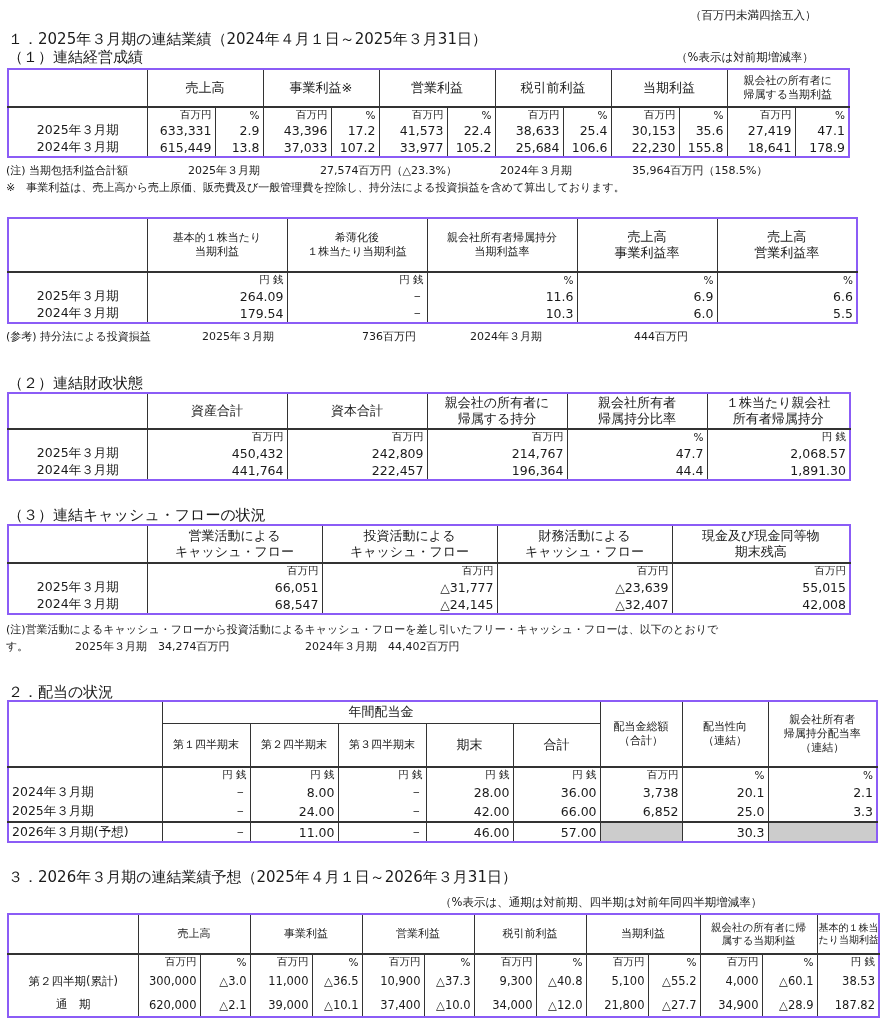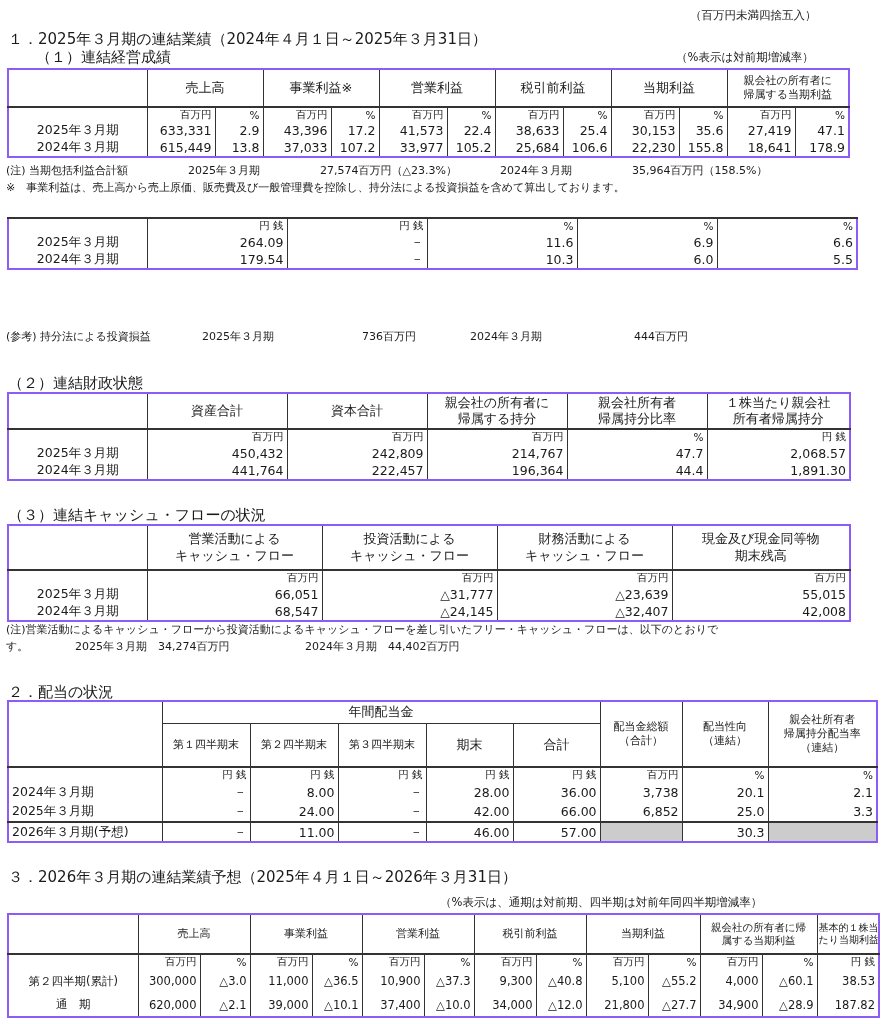--- a/index.html
+++ b/index.html
@@ -24,21 +24,21 @@
   .thick-top td { border-top: 2px solid #333; }
   .multi { line-height: 1.15; }
   .hs { font-size: 11px; }
 </style>
 </head>
 <body>
 
 <div class="abs line note" style="left:690px; top:10px;">（百万円未満四捨五入）</div>
 
 <div class="abs line h1" style="left:8px; top:32px;">１．2025年３月期の連結業績（2024年４月１日～2025年３月31日）</div>
-<div class="abs line h2" style="left:8px; top:50px;margin-left:28px;">（１）連結経営成績</div>
+<div class="abs line h2" style="left:8px; top:50px;">（１）連結経営成績</div>
 <div class="abs line note" style="left:676px; top:52px;">（%表示は対前期増減率）</div>
 
 <table class="outer" style="left:7px; top:68px; width:841px;">
   <colgroup>
     <col style="width:139px">
     <col style="width:68px">
       <col style="width:48px">
     <col style="width:68px">
       <col style="width:48px">
     <col style="width:68px">
@@ -121,20 +121,43 @@
 <table class="outer" style="left:7px; top:217px; width:849px;">
   <colgroup>
     <col style="width:139px">
       <col style="width:140px">
       <col style="width:140px">
       <col style="width:150px">
       <col style="width:140px">
       <col style="width:140px">
   </colgroup>
   <tbody>
+      <tr class="hdr" style="height:54px;">
+    <td></td>
+    <td class="hs multi">
+          <div>基本的１株当たり</div>
+          <div>当期利益</div>
+        </td>
+    <td class="hs multi">
+          <div>希薄化後</div>
+          <div>１株当たり当期利益</div>
+        </td>
+    <td class="hs multi">
+          <div>親会社所有者帰属持分</div>
+          <div>当期利益率</div>
+        </td>
+    <td class="multi" style="font-size:13px">
+          <div>売上高</div>
+          <div>事業利益率</div>
+        </td>
+    <td class="multi" style="font-size:13px">
+          <div>売上高</div>
+          <div>営業利益率</div>
+        </td>
+  </tr>
   <tr class="body body-first" style="height:15px;">
     <td></td>
     <td class="num unit">円 銭</td>
     <td class="num unit">円 銭</td>
     <td class="num unit">%</td>
     <td class="num unit">%</td>
     <td class="num unit">%</td>
   </tr>
   <tr class="body" style="height:18px;">
     <td class="rowlabel">2025年３月期</td>
@@ -219,21 +242,21 @@
 <div class="abs line h2" style="left:8px; top:508px;">（３）連結キャッシュ・フローの状況</div>
 <table class="outer" style="left:7px; top:524px; width:842px;">
   <colgroup>
     <col style="width:139px">
       <col style="width:175px">
       <col style="width:175px">
       <col style="width:175px">
       <col style="width:178px">
   </colgroup>
   <tbody>
-      <tr class="hdr" style="height:45px;">
+      <tr class="hdr" style="height:38px;">
     <td></td>
     <td class="multi" style="font-size:13px">
           <div>営業活動による</div>
           <div>キャッシュ・フロー</div>
         </td>
     <td class="multi" style="font-size:13px">
           <div>投資活動による</div>
           <div>キャッシュ・フロー</div>
         </td>
     <td class="multi" style="font-size:13px">

